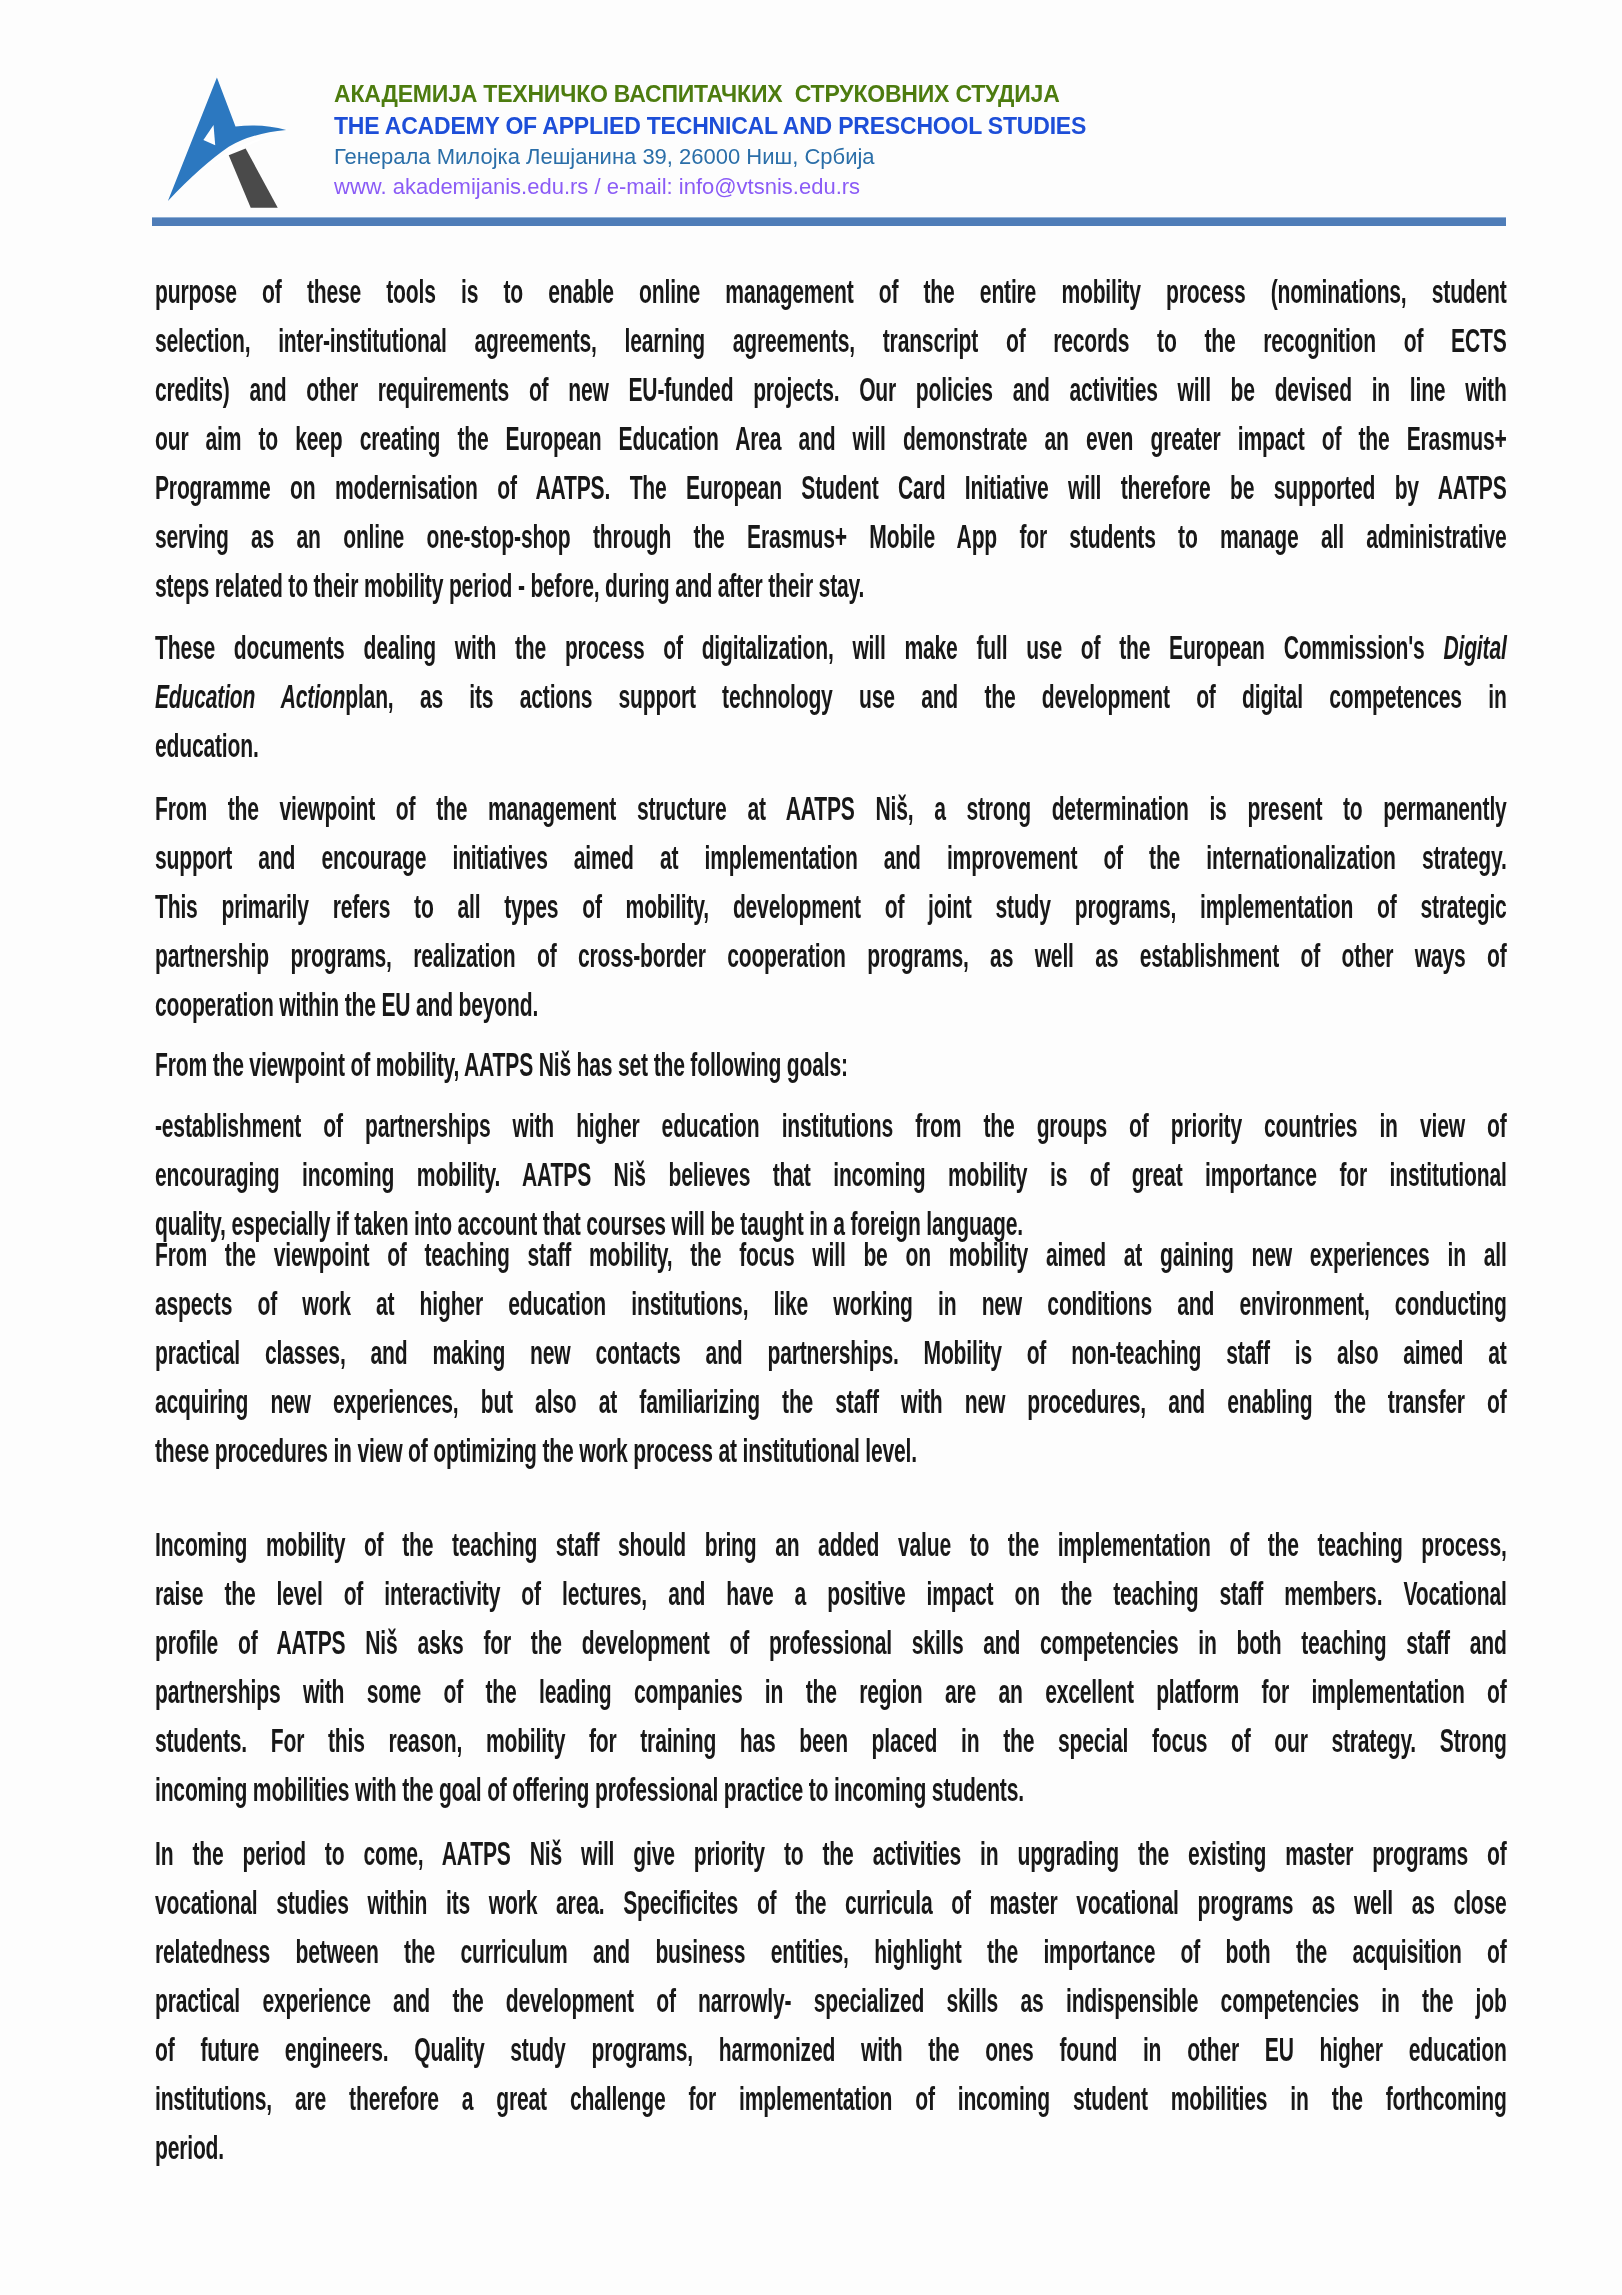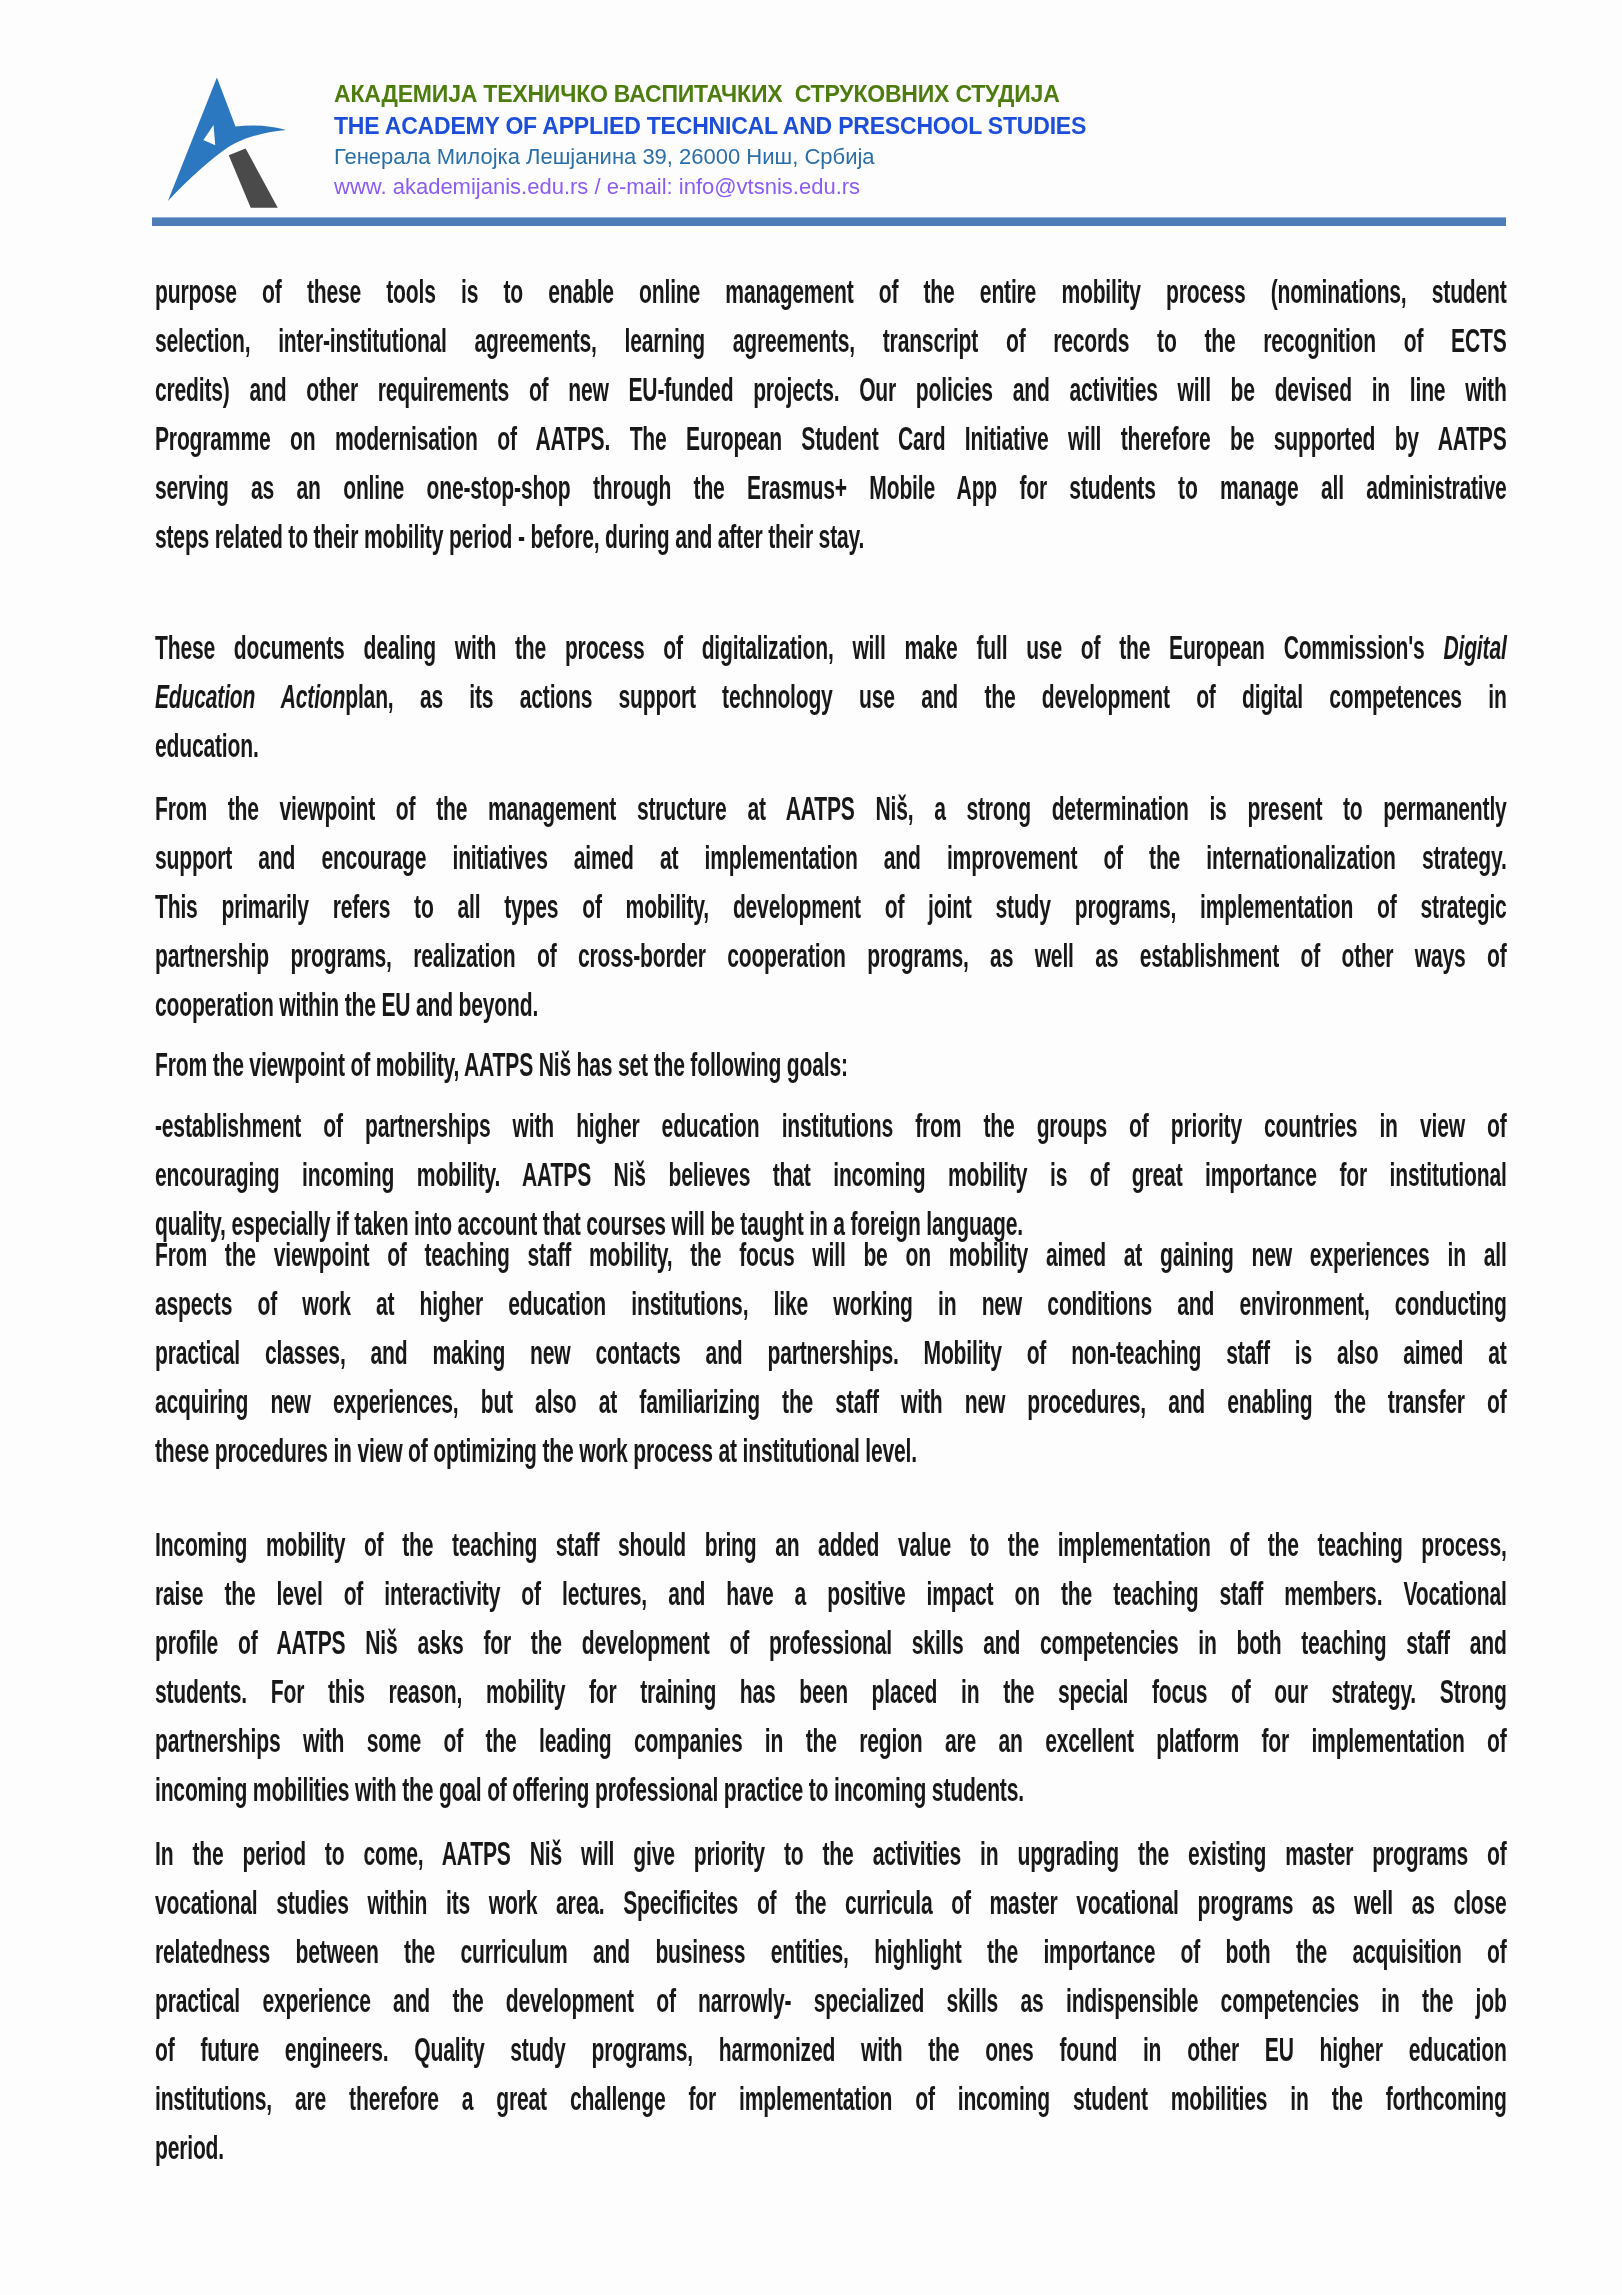--- a/index.html
+++ b/index.html
@@ -67,20 +67,23 @@
       <div class="line">
           <div class="line-inner">purpose of these tools is to enable online management of the entire mobility process (nominations, student</div>
         </div>
       <div class="line">
           <div class="line-inner">selection, inter-institutional agreements, learning agreements, transcript of records to the recognition of ECTS</div>
         </div>
       <div class="line">
           <div class="line-inner">credits) and other requirements of new EU-funded projects. Our policies and activities will be devised in line with</div>
         </div>
       <div class="line">
+          <div class="line-inner">our aim to keep creating the European Education Area and will demonstrate an even greater impact of the Erasmus+</div>
+        </div>
+      <div class="line">
           <div class="line-inner">Programme on modernisation of AATPS. The European Student Card Initiative will therefore be supported by AATPS</div>
         </div>
       <div class="line">
           <div class="line-inner">serving as an online one-stop-shop through the Erasmus+ Mobile App for students to manage all administrative</div>
         </div>
       <div class="line">
           <div class="line-inner last">steps related to their mobility period - before, during and after their stay.</div>
         </div>
     </div>
 
@@ -154,24 +157,24 @@
       <div class="line">
           <div class="line-inner">Incoming mobility of the teaching staff should bring an added value to the implementation of the  teaching process,</div>
         </div>
       <div class="line">
           <div class="line-inner">raise the level of interactivity of lectures, and have a positive impact on the teaching staff members. Vocational</div>
         </div>
       <div class="line">
           <div class="line-inner">profile of AATPS Niš asks for the development of professional skills and competencies in both teaching staff and</div>
         </div>
       <div class="line">
+          <div class="line-inner">partnerships with some of the leading companies in the region are an excellent platform for implementation of</div>
+        </div>
+      <div class="line">
           <div class="line-inner">students. For this reason, mobility for training has been placed in the special focus of our strategy. Strong</div>
-        </div>
-      <div class="line">
-          <div class="line-inner">partnerships with some of the leading companies in the region are an excellent platform for implementation of</div>
         </div>
       <div class="line">
           <div class="line-inner last">incoming mobilities with the goal of offering professional practice to incoming students.</div>
         </div>
     </div>
 
     <div class="para" style="top:1829px">
       <div class="line">
           <div class="line-inner">In the period to come, AATPS Niš will give priority to the activities in upgrading the existing master programs of</div>
         </div>

